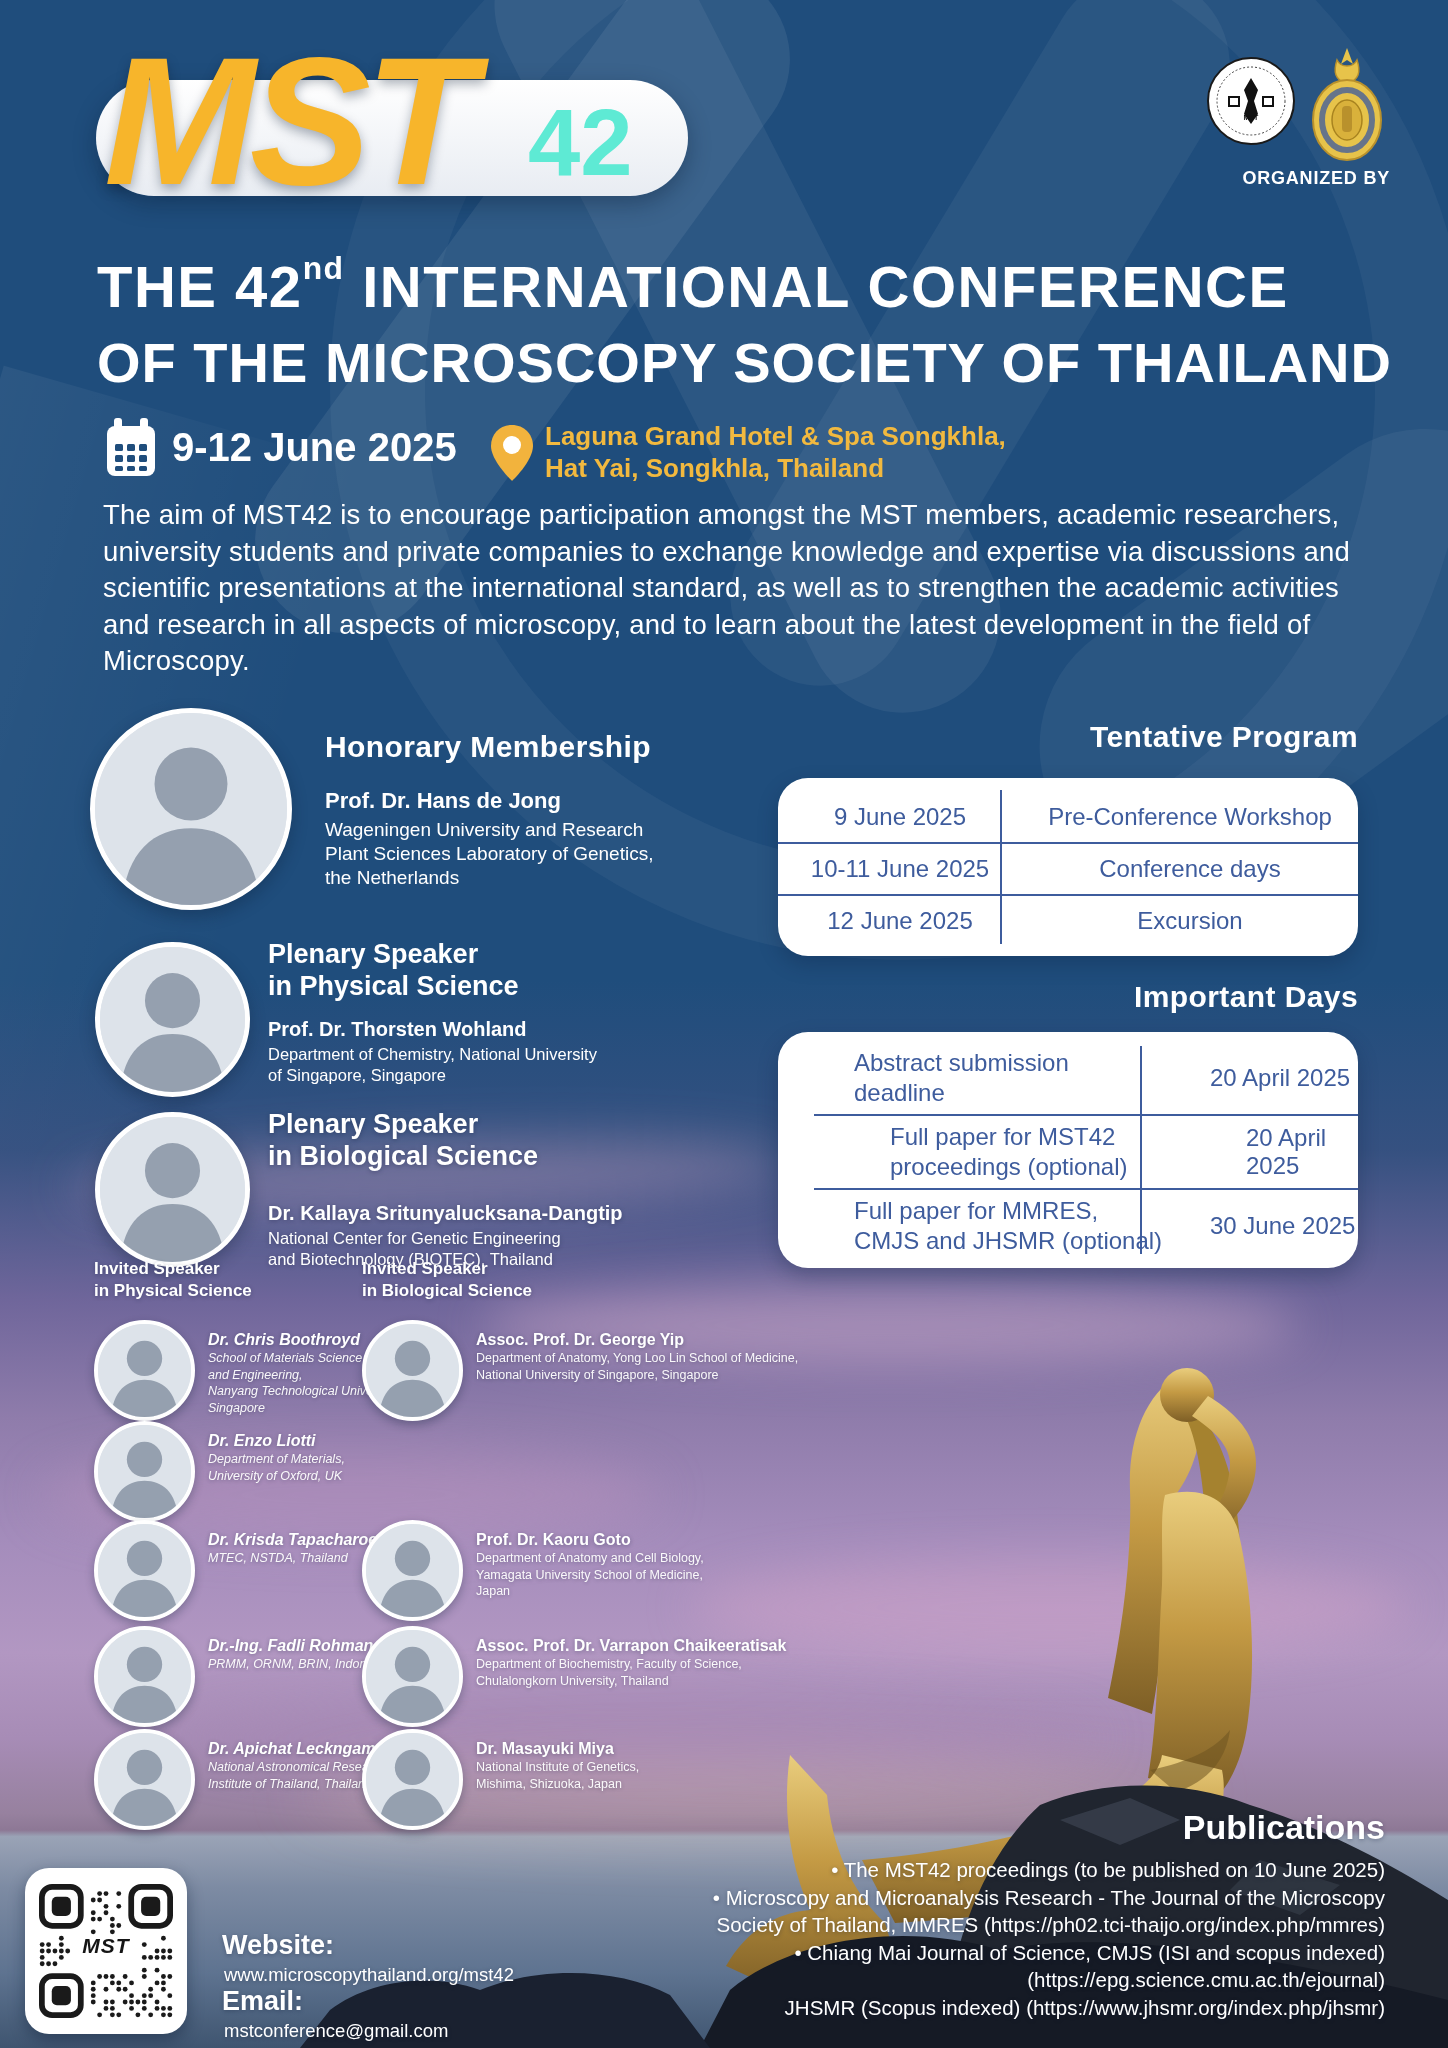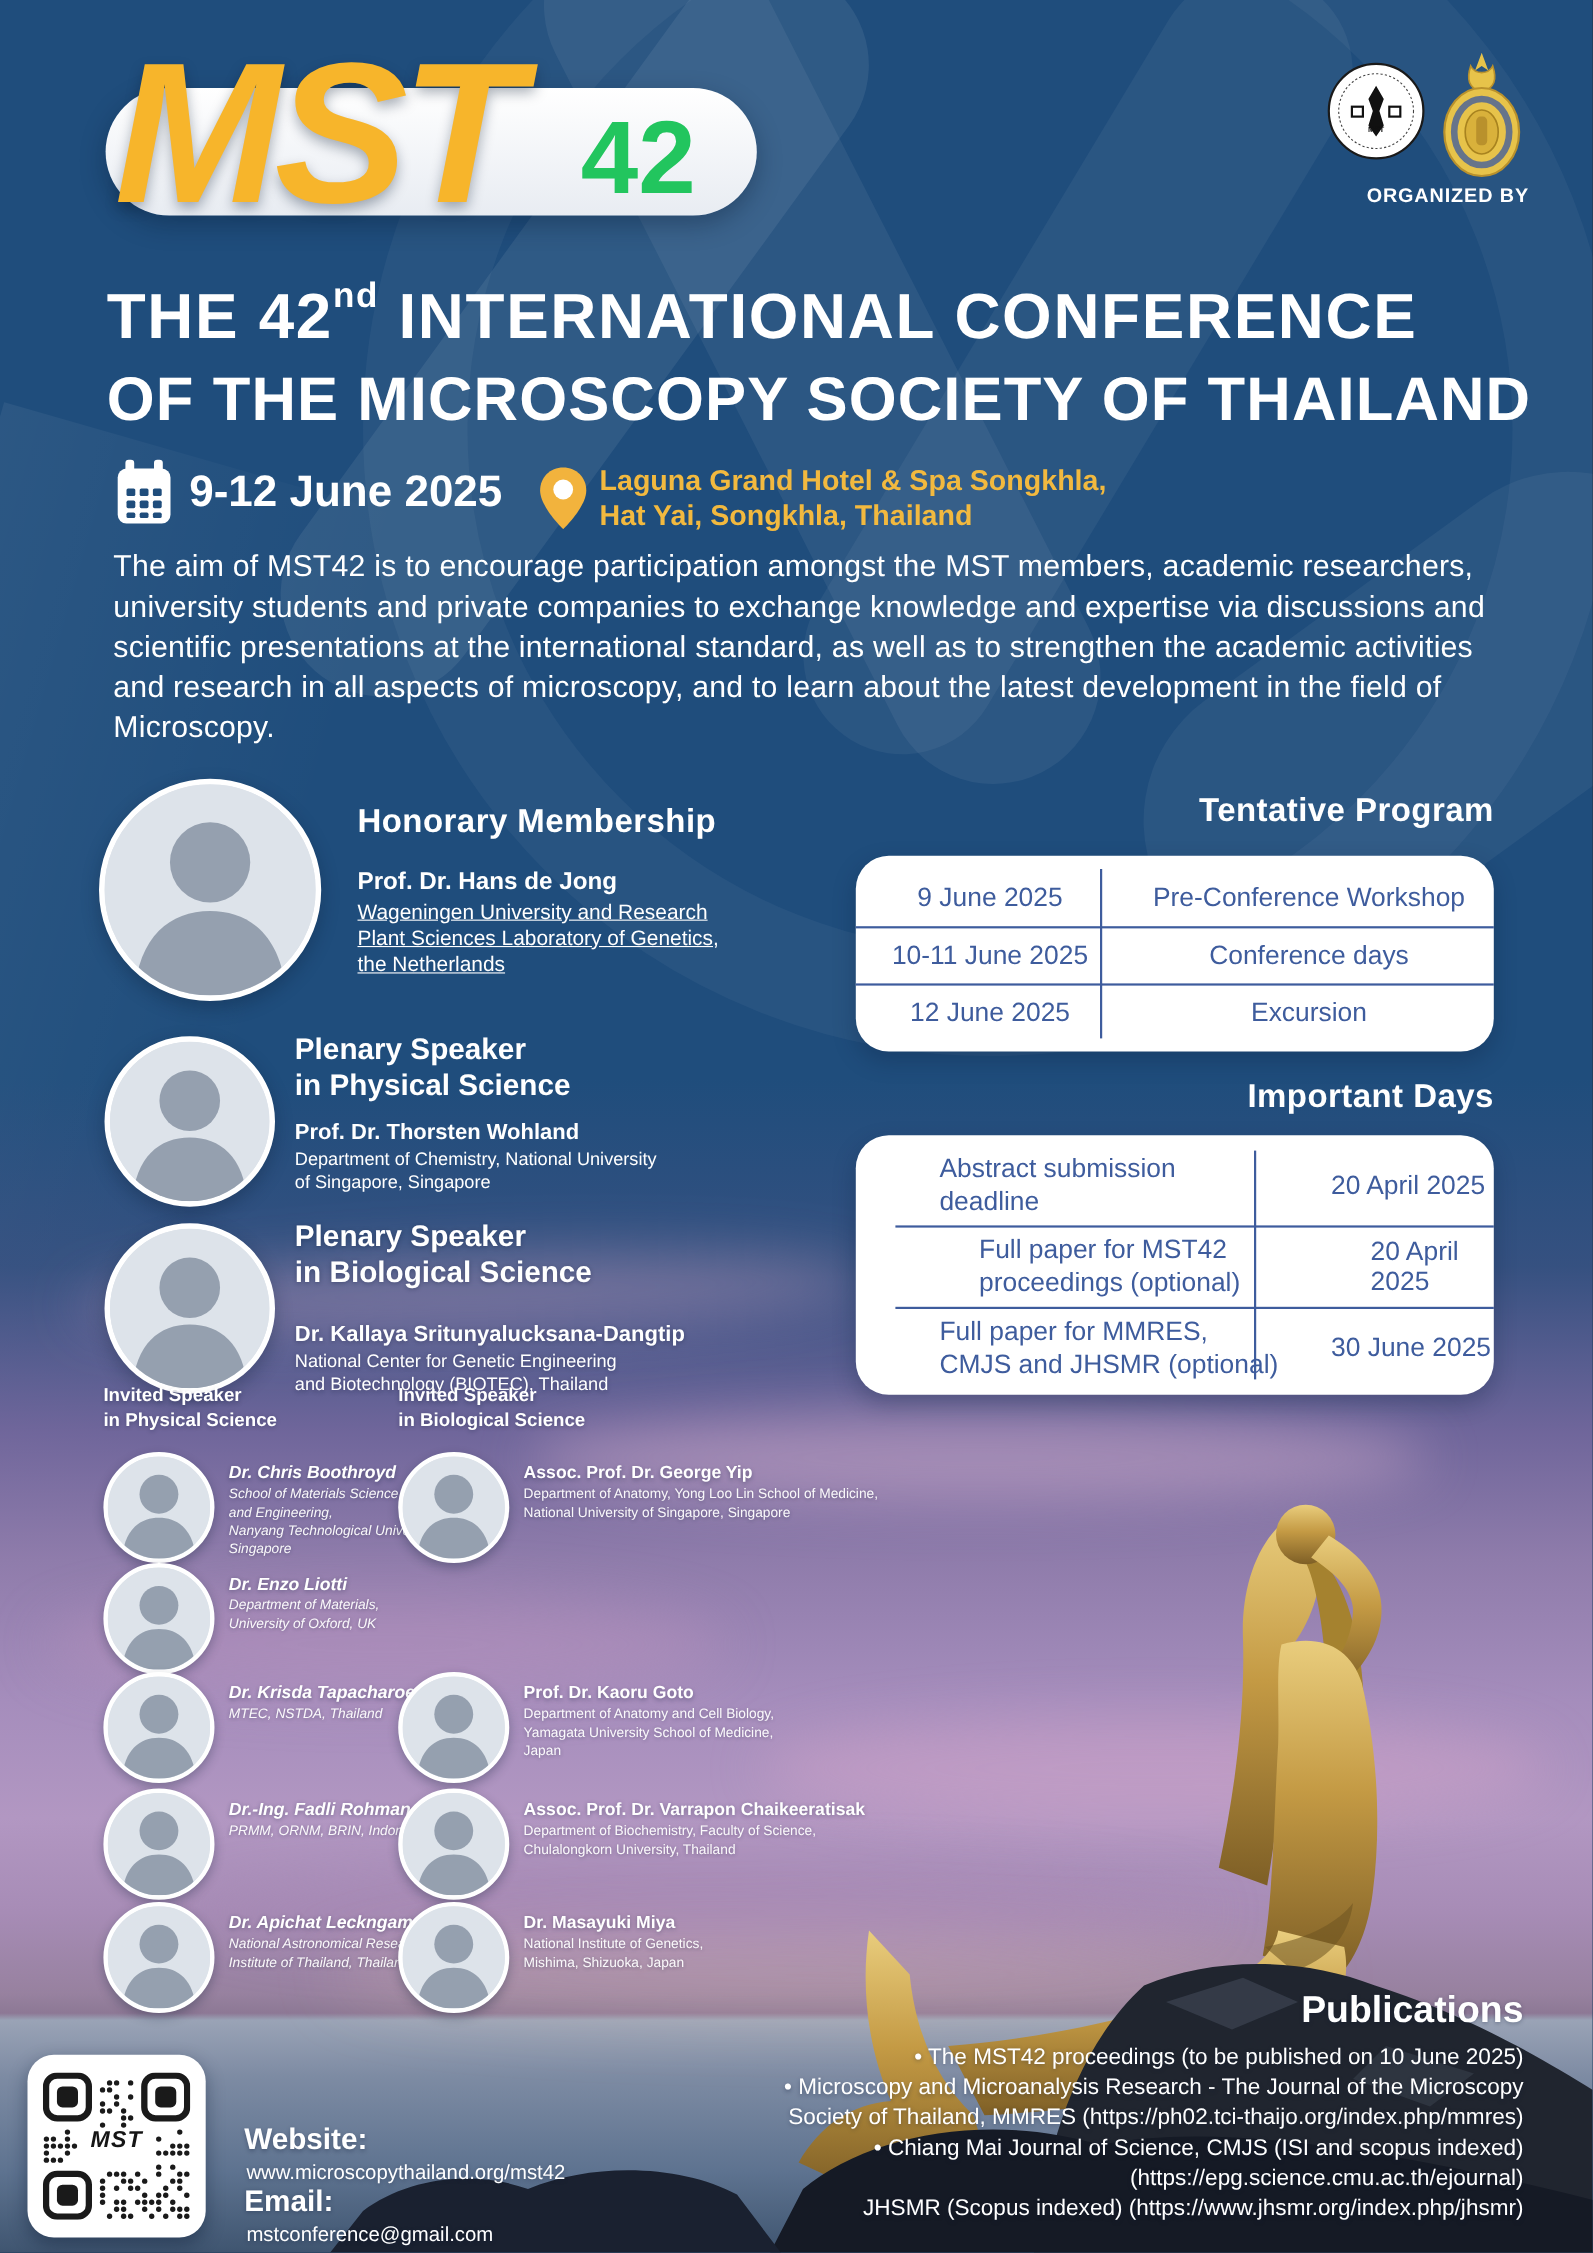--- a/index.html
+++ b/index.html
@@ -39,42 +39,42 @@
   .c3{left:40px;top:1450px;width:620px;height:90px;background:rgba(192,150,192,.38);}
   .c4{left:690px;top:1560px;width:720px;height:95px;background:rgba(228,172,206,.33);}
   .c5{left:180px;top:1700px;width:920px;height:75px;background:rgba(165,133,178,.45);}
   .glow{left:300px;top:1755px;width:900px;height:80px;background:rgba(255,212,190,.22);filter:blur(30px);}
 
   
   .logo-pill{left:96px;top:80px;width:592px;height:116px;border-radius:58px;
              background:linear-gradient(180deg,#ffffff,#e8ecf2);box-shadow:0 8px 22px rgba(8,25,50,.35);}
   .logo-mst{left:104px;top:30px;font-size:182px;line-height:1;font-weight:bold;font-style:italic;
             color:#f7b52b;letter-spacing:-6px;text-shadow:0 5px 12px rgba(10,25,50,.35);}
-  .logo-42{left:528px;top:96px;font-size:94px;line-height:1;font-weight:bold;color:#22c55e;}
+  .logo-42{left:528px;top:96px;font-size:94px;line-height:1;font-weight:bold;color:#5eead4;}
   .org-by{top:168px;right:58px;font-size:18px;font-weight:bold;letter-spacing:.8px;}
 
   
   .title1{left:97px;top:250px;font-size:58px;font-weight:bold;letter-spacing:1.5px;line-height:1.15;}
   .title1 sup{font-size:.55em;vertical-align:28px;}
   .title2{left:97px;top:330px;font-size:56px;font-weight:bold;letter-spacing:1px;}
 
   
   .date-txt{left:172px;top:425px;font-size:40px;font-weight:600;}
   .venue{left:545px;top:420px;font-size:26px;line-height:32px;font-weight:bold;color:#f2b93f;}
 
   .aim{left:103px;top:497px;width:1258px;font-size:27.5px;line-height:36.5px;letter-spacing:.2px;}
 
   
   .avatar{position:absolute;border-radius:50%;background:#dde3ea;border:5px solid #fff;
           box-shadow:0 6px 16px rgba(10,25,50,.3);overflow:hidden;}
   .avatar svg{width:100%;height:100%;display:block;}
 
   .sec-h{font-size:30px;font-weight:bold;letter-spacing:.4px;}
   .name-lg{font-size:22px;font-weight:bold;}
-  .aff-lg{font-size:19px;line-height:24px;text-decoration:underline;}
+  .aff-lg{font-size:19px;line-height:24px;}
   .plen-h{font-size:27px;font-weight:bold;line-height:32px;}
   .plen-name{font-size:20px;font-weight:bold;}
   .plen-aff{font-size:16.5px;line-height:21px;}
 
   
   .rc-h{right:90px;font-size:30px;font-weight:bold;letter-spacing:.4px;}
   .card{position:absolute;left:778px;width:580px;background:#fff;border-radius:30px;
         box-shadow:0 8px 20px rgba(10,30,60,.28);color:#3e5c9d;}
   .tp-card{top:778px;height:178px;padding:14px 0;box-sizing:border-box;}
   .tp-row{display:flex;height:50px;align-items:center;}

